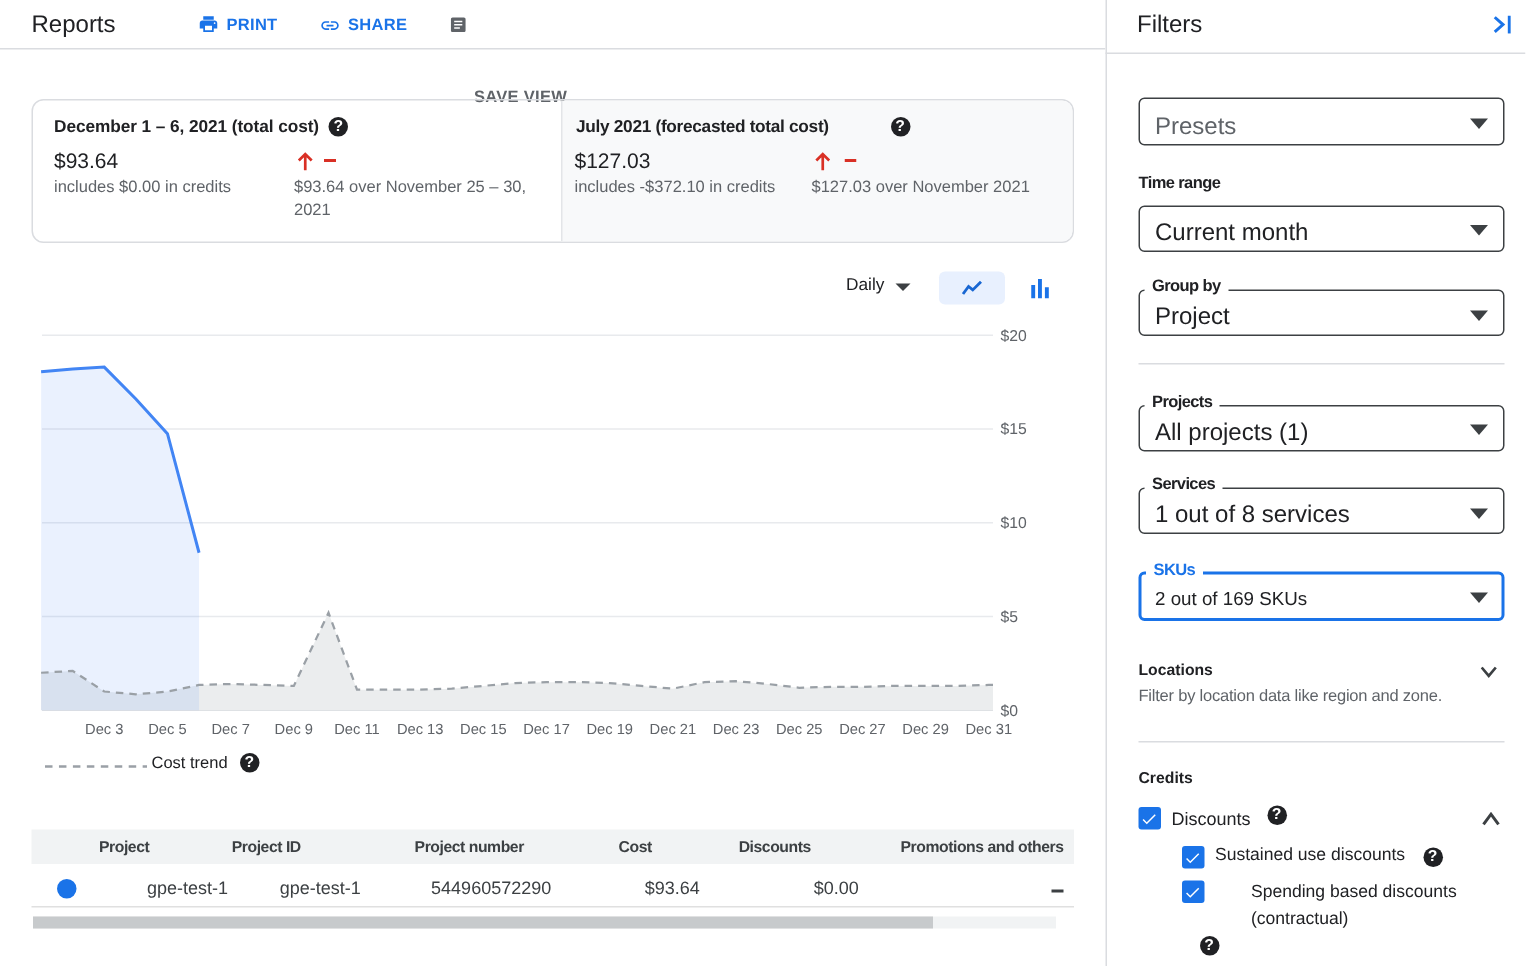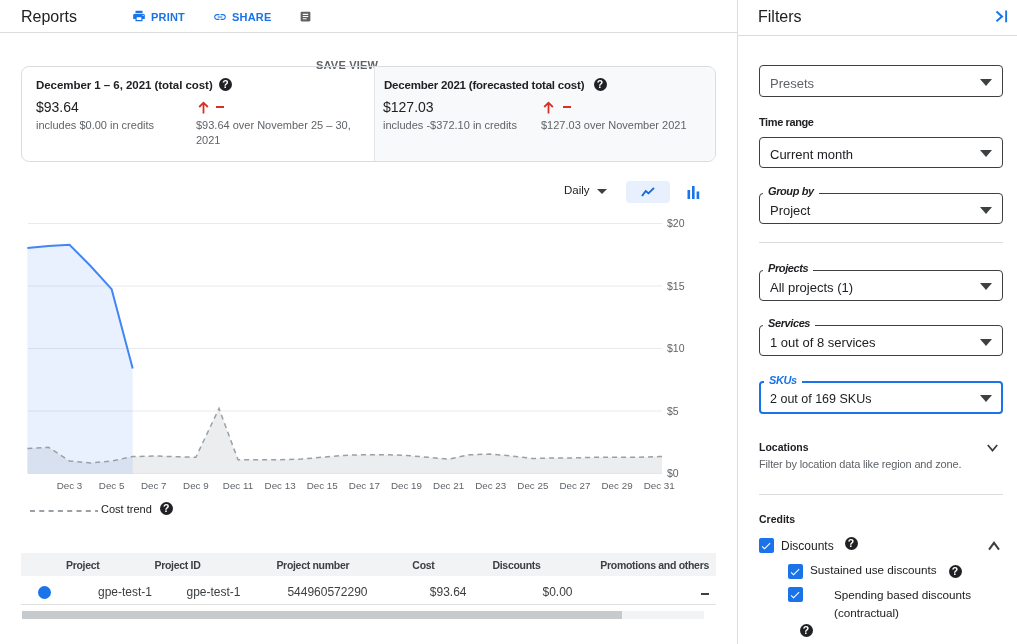--- a/index.html
+++ b/index.html
@@ -25,24 +25,24 @@
 .daily { position:absolute; left:564px; top:183.5px; font-size:11.5px; color:#202124; }
 .caret { position:absolute; width:0; height:0; border-left:6.5px solid transparent; border-right:6.5px solid transparent; border-top:7px solid #3c4043; }
 .chartbtn { position:absolute; left:626px; top:181px; width:44px; height:21.5px; background:#e8f0fe; border-radius:4px; }
 
 
 .filters { position:absolute; left:737px; top:0; width:280px; height:644px; border-left:1px solid #dadce0; background:#fff; }
 .ftitle { position:absolute; left:758px; top:8px; font-size:16px; color:#202124; }
 .fdivider { position:absolute; left:737px; top:35px; width:280px; border-top:1px solid #dadce0; }
 .fdiv2 { position:absolute; left:759px; width:244px; border-top:1px solid #dadce0; }
 .selbox { position:absolute; left:759px; width:244px; height:31px; border:1px solid #3c4043; border-radius:4px; background:#fff; }
-.selbox .val { position:absolute; left:10px; top:9px; font-size:13px; color:#202124; white-space:nowrap; }
+.selbox .val { position:absolute; left:10px; top:9px; font-size:16px; color:#202124; white-space:nowrap; }
 .selbox .ph { color:#5f6368; }
 .selbox .caret { right:10px; top:12.5px; }
-.notch { position:absolute; left:3px; top:-9px; font-size:11px; font-weight:700; letter-spacing:-0.4px; color:#202124; background:#fff; padding:0 5px; white-space:nowrap;font-style:italic; }
+.notch { position:absolute; left:3px; top:-9px; font-size:11px; font-weight:700; letter-spacing:-0.4px; color:#202124; background:#fff; padding:0 5px; white-space:nowrap; }
 .flabel { position:absolute; left:759px; font-size:11px; font-weight:700; letter-spacing:-0.4px; color:#202124; }
 .slabel { position:absolute; left:759px; font-size:10.5px; font-weight:700; letter-spacing:0px; color:#202124; }
 .ftext { position:absolute; left:759px; font-size:11px; letter-spacing:-0.15px; color:#5f6368; }
 .cbx { position:absolute; width:15px; height:15px; background:#1a73e8; border-radius:2px; }
 .cbx svg { position:absolute; left:1.5px; top:1.5px; }
 .cblabel { position:absolute; font-size:12px; color:#202124; }
 
 
 .thead { position:absolute; left:21px; top:553px; width:695px; height:23px; background:#f1f3f4; }
 .tcell { position:absolute; font-size:10.5px; font-weight:700; letter-spacing:-0.3px; color:#3c4043; top:559px; white-space:nowrap; }
@@ -78,21 +78,21 @@
 <div class="cbig" style="left:36px; top:98.5px;">$93.64</div>
 <div class="cgray" style="left:36px; top:118px;">includes $0.00 in credits</div>
 <svg class="abs" style="left:198px; top:100.7px;" width="11" height="13" viewBox="0 0 11 13">
     <path d="M5.5 12.5 L5.5 2.5 M1.2 6 L5.5 1.7 L9.8 6" stroke="#d93025" stroke-width="1.8" fill="none"></path>
   </svg>
 <svg class="abs" style="left:215.7px; top:105.8px;" width="8" height="2.2">
     <rect width="8" height="2.2" fill="#d93025"></rect>
   </svg>
 <div class="cgray" style="left:196px; top:118px;">$93.64 over November 25 – 30,<br>2021</div>
 
-<div class="ctitle" style="left:384px; top:79px; letter-spacing:-0.2px;">December 2021 (forecasted total cost)</div>
+<div class="ctitle" style="left:384px; top:79px; letter-spacing:-0.2px;">July 2021 (forecasted total cost)</div>
 <div class="helpdot" style="left:593.5px; top:78px;">?</div>
 <div class="cbig" style="left:383px; top:98.5px;">$127.03</div>
 <div class="cgray" style="left:383px; top:118px;">includes -$372.10 in credits</div>
 <svg class="abs" style="left:543px; top:100.7px;" width="11" height="13" viewBox="0 0 11 13">
     <path d="M5.5 12.5 L5.5 2.5 M1.2 6 L5.5 1.7 L9.8 6" stroke="#d93025" stroke-width="1.8" fill="none"></path>
   </svg>
 <svg class="abs" style="left:563px; top:105.8px;" width="8" height="2.2">
     <rect width="8" height="2.2" fill="#d93025"></rect>
   </svg>
 <div class="cgray" style="left:541px; top:118px;">$127.03 over November 2021</div>

